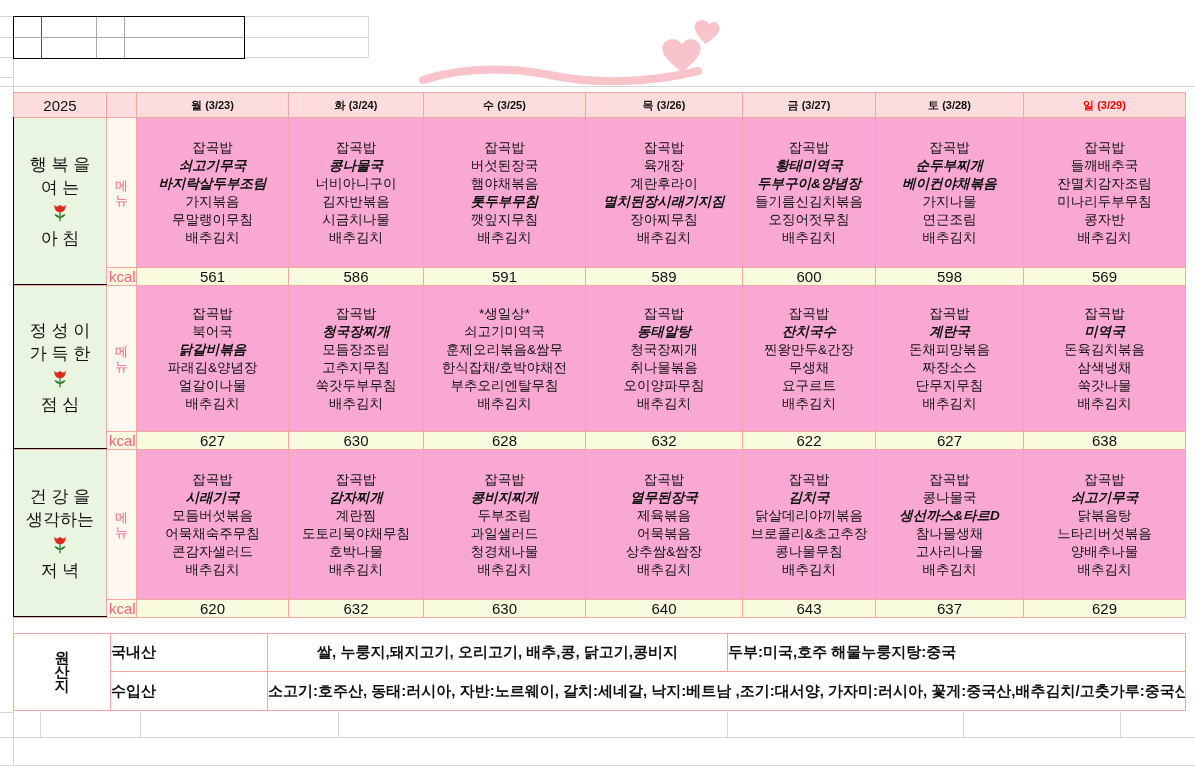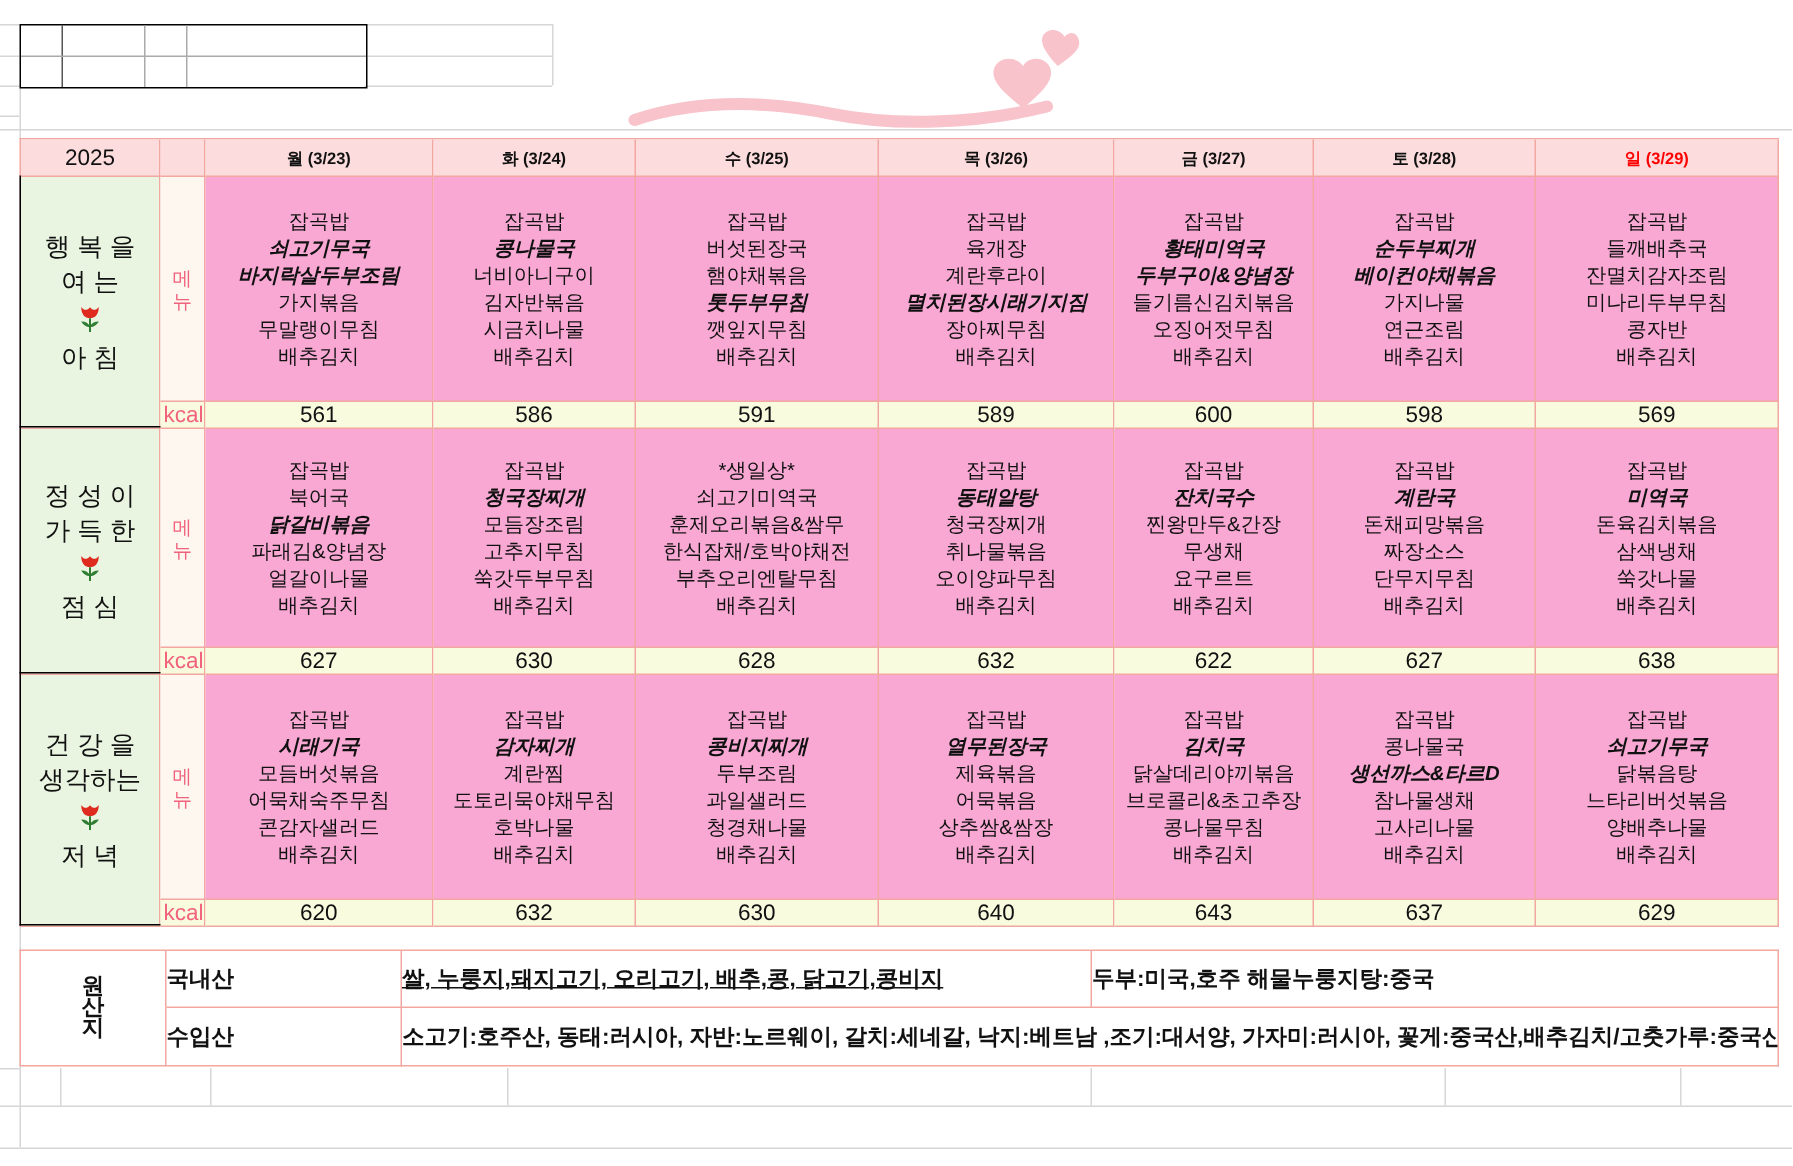--- a/index.html
+++ b/index.html
@@ -31,21 +31,21 @@
   .mi.b{font-weight:700;font-style:italic;}
   tr.kcal td{background:#f9fbdf;height:16px;font-size:15px;}
   tr.kcal td.kcal-lab{background:#f9fbdf;text-align:left;padding-left:2px;}
   .tulip{display:block;margin:3px auto;}
   table.origin{position:absolute;left:13px;top:633px;border-spacing:0;table-layout:fixed;width:1172px;
                border-top:1px solid #f2a7a1;border-left:1px solid #f2a7a1;}
   table.origin td{border-right:1px solid #f2a7a1;border-bottom:1px solid #f2a7a1;
                   padding:0;vertical-align:middle;overflow:hidden;font-size:15px;font-weight:700;}
   td.osj{ text-align:center;font-size:14px;line-height:14px;}
   td.olab{text-align:left;}
-  td.ocen{text-decoration:underline;}
+  td.ocen{text-align:center;}
   td.oleft{text-align:left;padding-left:4px;}
   td.obot{text-align:left;vertical-align:bottom;padding-left:10px;padding-bottom:1px;white-space:nowrap;}
 </style>
 </head>
 <body>
 
 <div class="sheet">
 
   <div class="gl glh" style="left:243px;top:16px;width:125px;"></div>
   <div class="gl glh" style="left:0;top:16px;width:13px;"></div>

